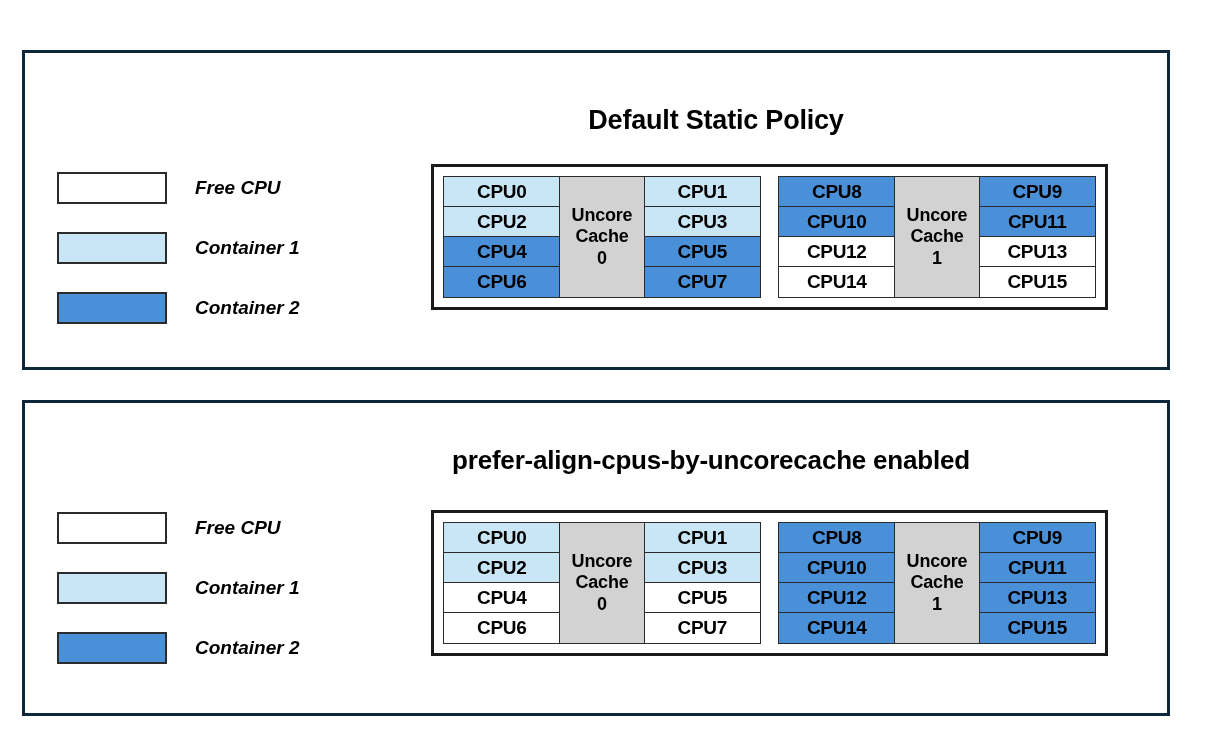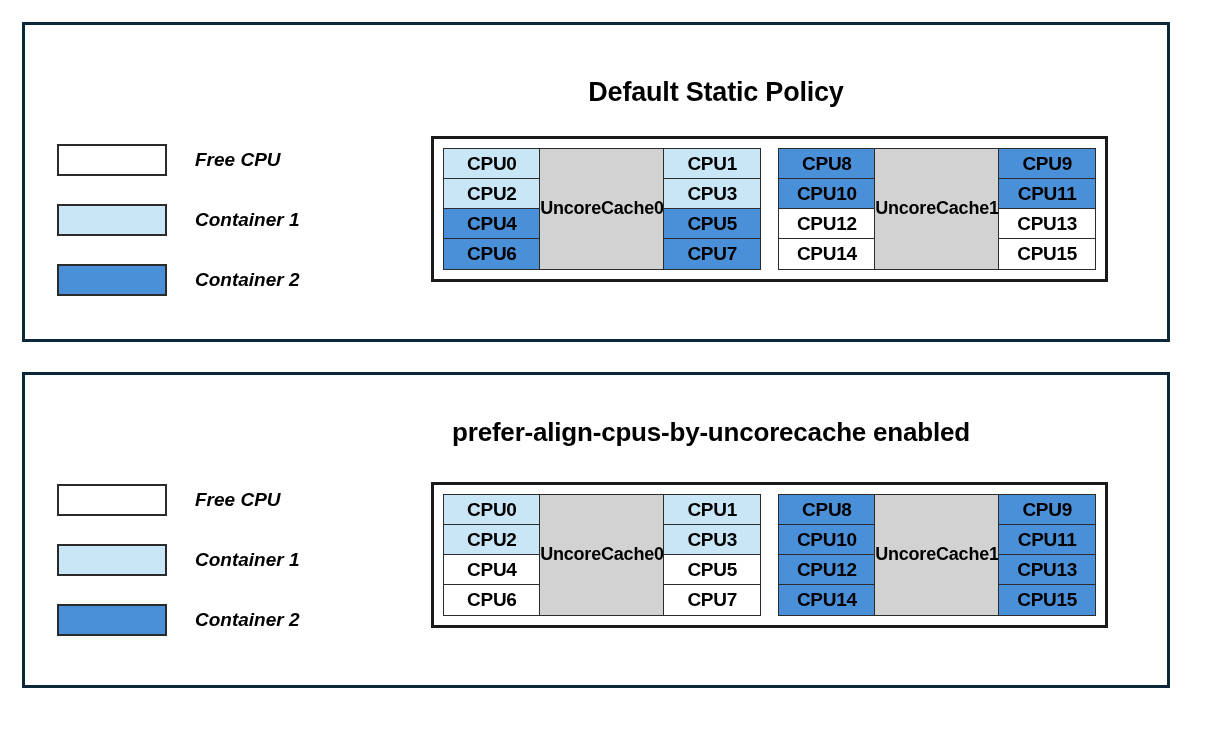--- a/index.html
+++ b/index.html
@@ -15,20 +15,21 @@
     overflow: hidden;
   }
 
   .panel {
     position: absolute;
     left: 22px;
     width: 1148px;
     border: 3px solid #0b2739;
     box-sizing: border-box;
     background: #ffffff;
+    margin-top: 28px;
   }
   #panel-1 { top: 22px;  height: 320px; }
   #panel-2 { top: 372px; height: 316px; }
 
   .panel-title {
     position: absolute;
     left: 0;
     width: 100%;
     text-align: center;
     font-weight: bold;
@@ -127,21 +128,21 @@
     margin-top: -1.5px;
   }
   .cpu-cell:first-child { margin-top: 0; }
 
   .cache-col {
     flex: 0 0 86px;
     border: 1.5px solid #2b2b2b;
     box-sizing: border-box;
     background: #d2d2d2;
     display: flex;
-    flex-direction: row;
+    flex-direction: column;
     align-items: center;
     justify-content: center;
     line-height: 1.18;
     margin: 0 -1.5px;
   }
   .cache-line {
     font-size: 18px;
     font-weight: bold;
     color: #000000;
     text-align: center;

